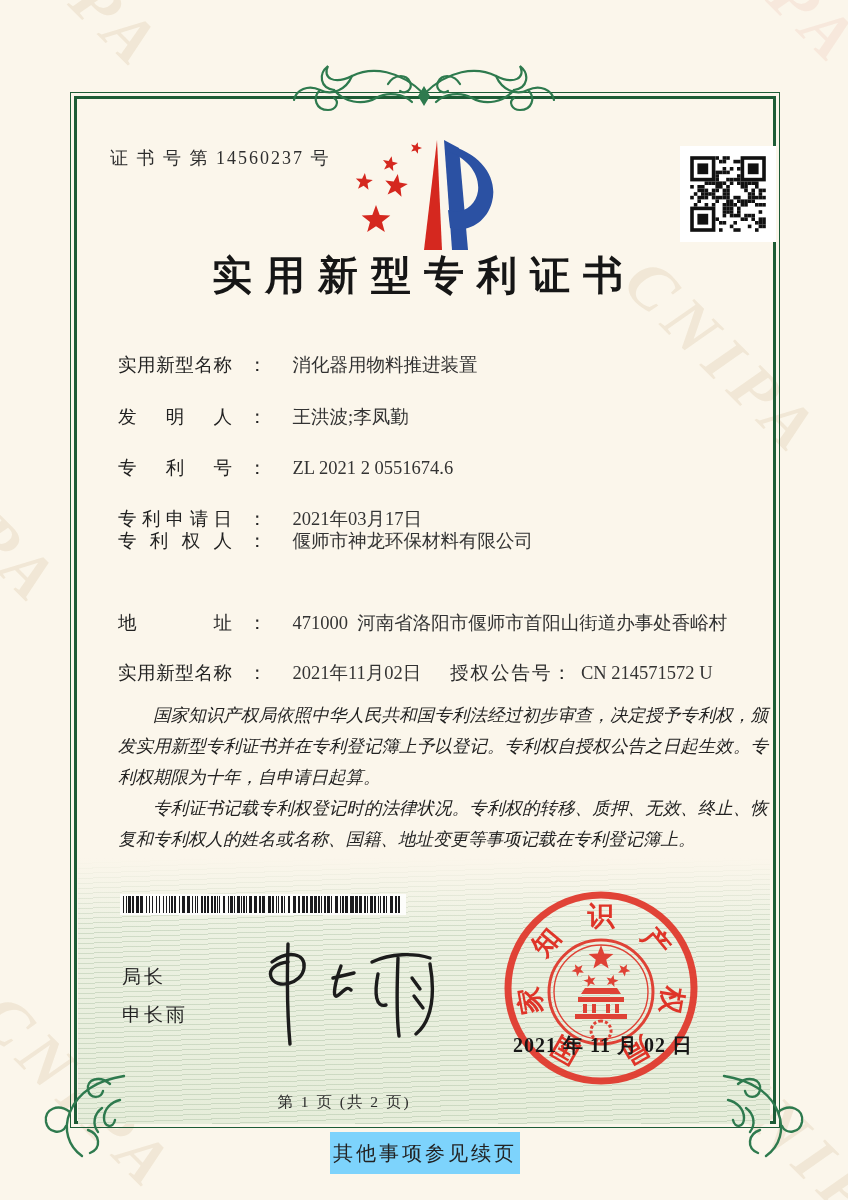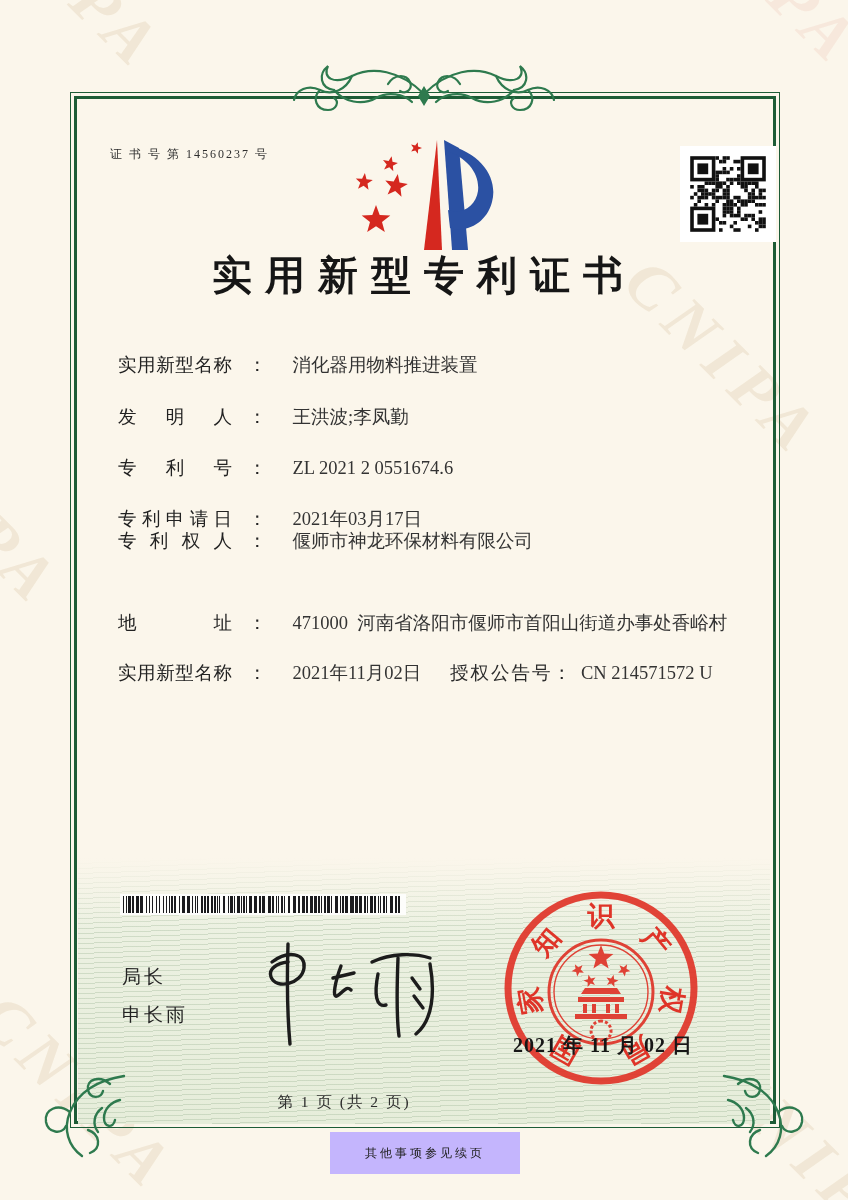--- a/index.html
+++ b/index.html
@@ -11,43 +11,43 @@
   .wm.pink{color:rgba(228,152,132,.15);}
   
   .frame{position:absolute;left:70px;top:92px;width:708px;height:1034px;border:1px solid #1d5c36;}
   .frame::after{content:"";position:absolute;inset:3px;border:3px solid #1d5c36;}
   
   .band{position:absolute;left:78px;top:858px;width:692px;height:266px;
         background:
           linear-gradient(180deg,#fbf6eb 0,rgba(251,246,235,0) 70px),
           repeating-linear-gradient(178deg,rgba(134,164,128,.28) 0 1px,rgba(255,255,255,0) 1px 5px),
           linear-gradient(#eef2e4,#e6edda);}
-  .cert-no{position:absolute;left:110px;top:146px;font-size:12px;letter-spacing:2px;color:#2e2e2e;}
+  .cert-no{position:absolute;left:110px;top:146px;font-size:18px;letter-spacing:2px;color:#2e2e2e;}
   .logo{position:absolute;left:338px;top:134px;width:156px;height:122px;}
   .qr{position:absolute;left:680px;top:146px;width:90px;height:90px;background:#fff;padding:3px;}
   .title{position:absolute;left:0;top:248px;width:848px;text-align:center;font-size:40px;font-weight:bold;
          letter-spacing:13px;color:#161616;}
   .row{position:absolute;left:118px;width:655px;display:flex;align-items:baseline;font-size:18.5px;gap:16px;}
   .f-label{display:inline-block;width:114px;text-align:justify;text-align-last:justify;color:#222;}
   .colon{margin-right:10px;color:#222;}
   .f-value{white-space:pre;color:#333;}
   .grant2{position:absolute;left:332px;display:flex;align-items:baseline;}
   .body-text{position:absolute;left:118px;top:700px;width:650px;font-size:17.5px;line-height:31px;
              font-style:italic;text-align:justify;color:#222;}
   .body-text p{margin:0;text-indent:2em;}
   .barcode{position:absolute;left:120px;top:894px;background:#fdfdfb;padding:2px 3px;}
   .officer{position:absolute;left:122px;font-size:19px;font-family:"Liberation Sans","DejaVu Sans",sans-serif;
            color:#232323;letter-spacing:3px;}
   .sig{position:absolute;left:246px;top:938px;}
   .seal{position:absolute;left:501px;top:888px;width:200px;height:200px;}
   .seal-date{position:absolute;left:508px;top:1032px;width:185px;text-align:right;font-size:20px;
              letter-spacing:1px;color:#171717;font-weight:bold;}
   .page-num{position:absolute;left:0;top:1092px;width:688px;text-align:center;font-size:15.5px;letter-spacing:2px;color:#2c2c2c;}
-  .note{position:absolute;left:330px;top:1132px;width:190px;height:42px;background:#c4b5fd;
-        display:flex;align-items:center;justify-content:center;font-size:12px;letter-spacing:3px;color:#222;font-family:Liberation Mono, monospace;}
+  .note{position:absolute;left:330px;top:1132px;width:190px;height:42px;background:#7dd3fc;
+        display:flex;align-items:center;justify-content:center;font-size:20px;letter-spacing:3px;color:#222;font-family:Liberation Mono, monospace;}
   .ornament-top{position:absolute;left:288px;top:56px;}
   .corner{position:absolute;}
 </style>
 </head>
 <body>
 
 <div class="page">
 
   <span class="wm" style="left:-58px;top:-66px;">CNIPA</span>
   <span class="wm pink" style="left:640px;top:-70px;">CNIPA</span>
@@ -302,20 +302,24 @@
     <span class="f-label">实用新型名称</span>
       <span class="colon">：</span>
     <span class="f-value">2021年11月02日</span>
     <span class="grant2">
       <span style="letter-spacing:2px;">授权公告号</span>
         <span class="colon">：</span>
       <span class="f-value">CN 214571572 U</span>
     </span>
   </div>
 
+  <div class="body-text">
+    <p>国家知识产权局依照中华人民共和国专利法经过初步审查，决定授予专利权，颁发实用新型专利证书并在专利登记簿上予以登记。专利权自授权公告之日起生效。专利权期限为十年，自申请日起算。</p>
+    <p>专利证书记载专利权登记时的法律状况。专利权的转移、质押、无效、终止、恢复和专利权人的姓名或名称、国籍、地址变更等事项记载在专利登记簿上。</p>
+  </div>
 
   <svg class="barcode" id="barcode-svg" width="280" height="17">
       <rect x="0" y="0" width="1" height="17" fill="#1b1b1e"></rect>
       <rect x="3" y="0" width="1" height="17" fill="#1b1b1e"></rect>
       <rect x="5" y="0" width="3" height="17" fill="#1b1b1e"></rect>
       <rect x="9" y="0" width="2" height="17" fill="#1b1b1e"></rect>
       <rect x="13" y="0" width="3" height="17" fill="#1b1b1e"></rect>
       <rect x="17" y="0" width="3" height="17" fill="#1b1b1e"></rect>
       <rect x="23" y="0" width="1" height="17" fill="#1b1b1e"></rect>
       <rect x="26" y="0" width="1" height="17" fill="#1b1b1e"></rect>

